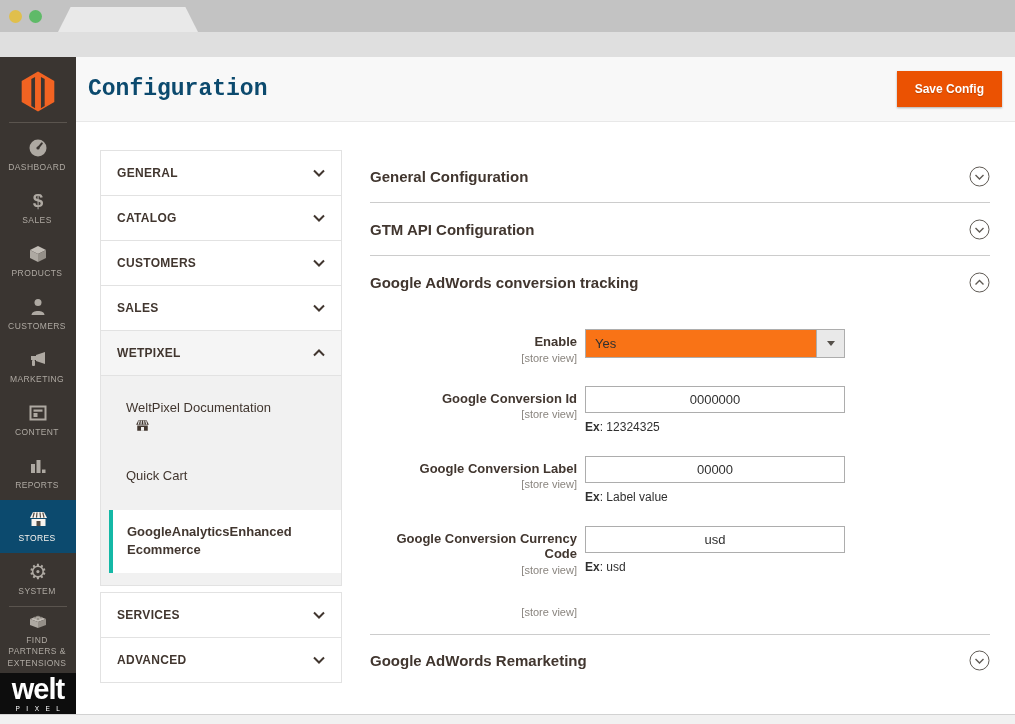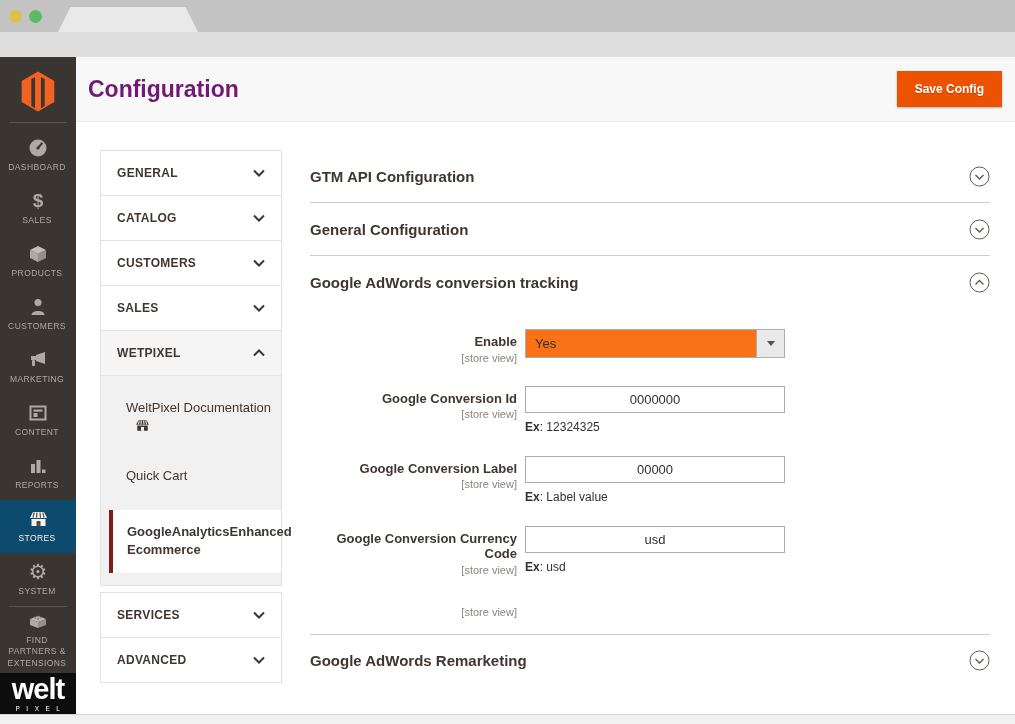--- a/index.html
+++ b/index.html
@@ -36,40 +36,40 @@
   .nav-item.active .lbl { color:#f8f4ef; }
   .gear-glyph { font-size:21px; color:#aea9a2; line-height:20px; }
   .brand { height:47px; background:#0d0d0d; color:#fff; text-align:center; padding-top:2px; }
   .brand .l1 { font-size:29px; font-weight:bold; letter-spacing:-1px; line-height:29px; }
   .brand .l2 { font-size:6.5px; letter-spacing:6.5px; margin-left:6px; line-height:9px; }
 
   
   .admin { position:absolute; top:0; left:76px; width:939px; height:657px; background:#fff; }
   .page-header { height:65px; background:#f8f8f8; border-bottom:1px solid #e8e8e8;
     display:flex; align-items:center; justify-content:space-between; padding:0 13px 0 12px; }
-  .page-title { font-size:23px; color:#701a75; }
+  .page-title { font-size:23px; color:#0c4a6e;font-family:Liberation Mono, monospace; }
   .save-btn { background:#eb5202; color:#fff; font-weight:bold; font-size:12px;
     border:none; padding:11px 18px; cursor:pointer;
     text-shadow:0 1px 1px rgba(0,0,0,.2); box-shadow:0 1px 2px rgba(0,0,0,.3); }
 
   .page-body { display:flex; align-items:flex-start; }
 
   
-  .config-nav { width:182px; margin:28px 0 0 24px; font-size:12px; }
+  .config-nav { width:242px; margin:28px 0 0 24px; font-size:12px; }
   .cfg-card { background:#fff; border:1px solid #e2e2e2; margin-top:-1px; height:46px;
     display:flex; align-items:center; justify-content:space-between; padding:0 16px;
     cursor:pointer; }
   .cfg-card:first-child { margin-top:0; }
   .cfg-card .cfg-lbl { font-weight:bold; color:#41362f; letter-spacing:.3px; }
   .cfg-card.open { background:#f5f5f5; }
   .chev { stroke:#41362f; stroke-width:2; fill:none; }
   .submenu { background:#f1f1f1; border:1px solid #e2e2e2; border-top:none; padding:22px 0 12px; }
   .sub-item { padding:0 10px 0 25px; font-size:13px; color:#41362f; cursor:pointer; line-height:1.5; }
   .sub-item + .sub-item { margin-top:28px; }
-  .sub-active { margin:24px 0 0 8px; background:#fff; border-left:4px solid #7f1d1d;
+  .sub-active { margin:24px 0 0 8px; background:#fff; border-left:4px solid #14b8a6;
     padding:13px 10px 13px 14px; font-size:13px; font-weight:bold; color:#41362f;
     line-height:1.45; cursor:pointer; }
   .gap7 { height:7px; }
 
   
   .main { flex:1; margin:28px 25px 0 28px; }
   .sec-row { height:53px; display:flex; align-items:center; justify-content:space-between;
     cursor:pointer; }
   .sec-row .sec-title { font-size:15px; font-weight:bold; color:#41362f; }
   .divider { border-bottom:1px solid #ccc; }
@@ -297,29 +297,29 @@
           <span class="cfg-lbl">ADVANCED</span>
           <svg width="12" height="8" viewBox="0 0 12 8">
               <polyline class="chev" points="1,1.5 6,6.5 11,1.5"></polyline>
             </svg>
         </div>
       </div>
 
       <div class="main">
 
         <div class="sec-row divider">
-          <span class="sec-title">GTM API Configuration</span>
+          <span class="sec-title">General Configuration</span>
           <svg class="circ-chev" width="21" height="21" viewBox="0 0 21 21">
               <circle cx="10.5" cy="10.5" r="9.5" fill="none" stroke="#5f5a54" stroke-width="1"></circle>
               <polyline points="6.5,9 10.5,13 14.5,9" fill="none" stroke="#5f5a54" stroke-width="1.4"></polyline>
             </svg>
         </div>
 
         <div class="sec-row divider">
-          <span class="sec-title">General Configuration</span>
+          <span class="sec-title">GTM API Configuration</span>
           <svg class="circ-chev" width="21" height="21" viewBox="0 0 21 21">
               <circle cx="10.5" cy="10.5" r="9.5" fill="none" stroke="#5f5a54" stroke-width="1"></circle>
               <polyline points="6.5,9 10.5,13 14.5,9" fill="none" stroke="#5f5a54" stroke-width="1.4"></polyline>
             </svg>
         </div>
 
         <div class="sec-row">
           <span class="sec-title">Google AdWords conversion tracking</span>
           <svg class="circ-chev" width="21" height="21" viewBox="0 0 21 21">
               <circle cx="10.5" cy="10.5" r="9.5" fill="none" stroke="#5f5a54" stroke-width="1"></circle>

